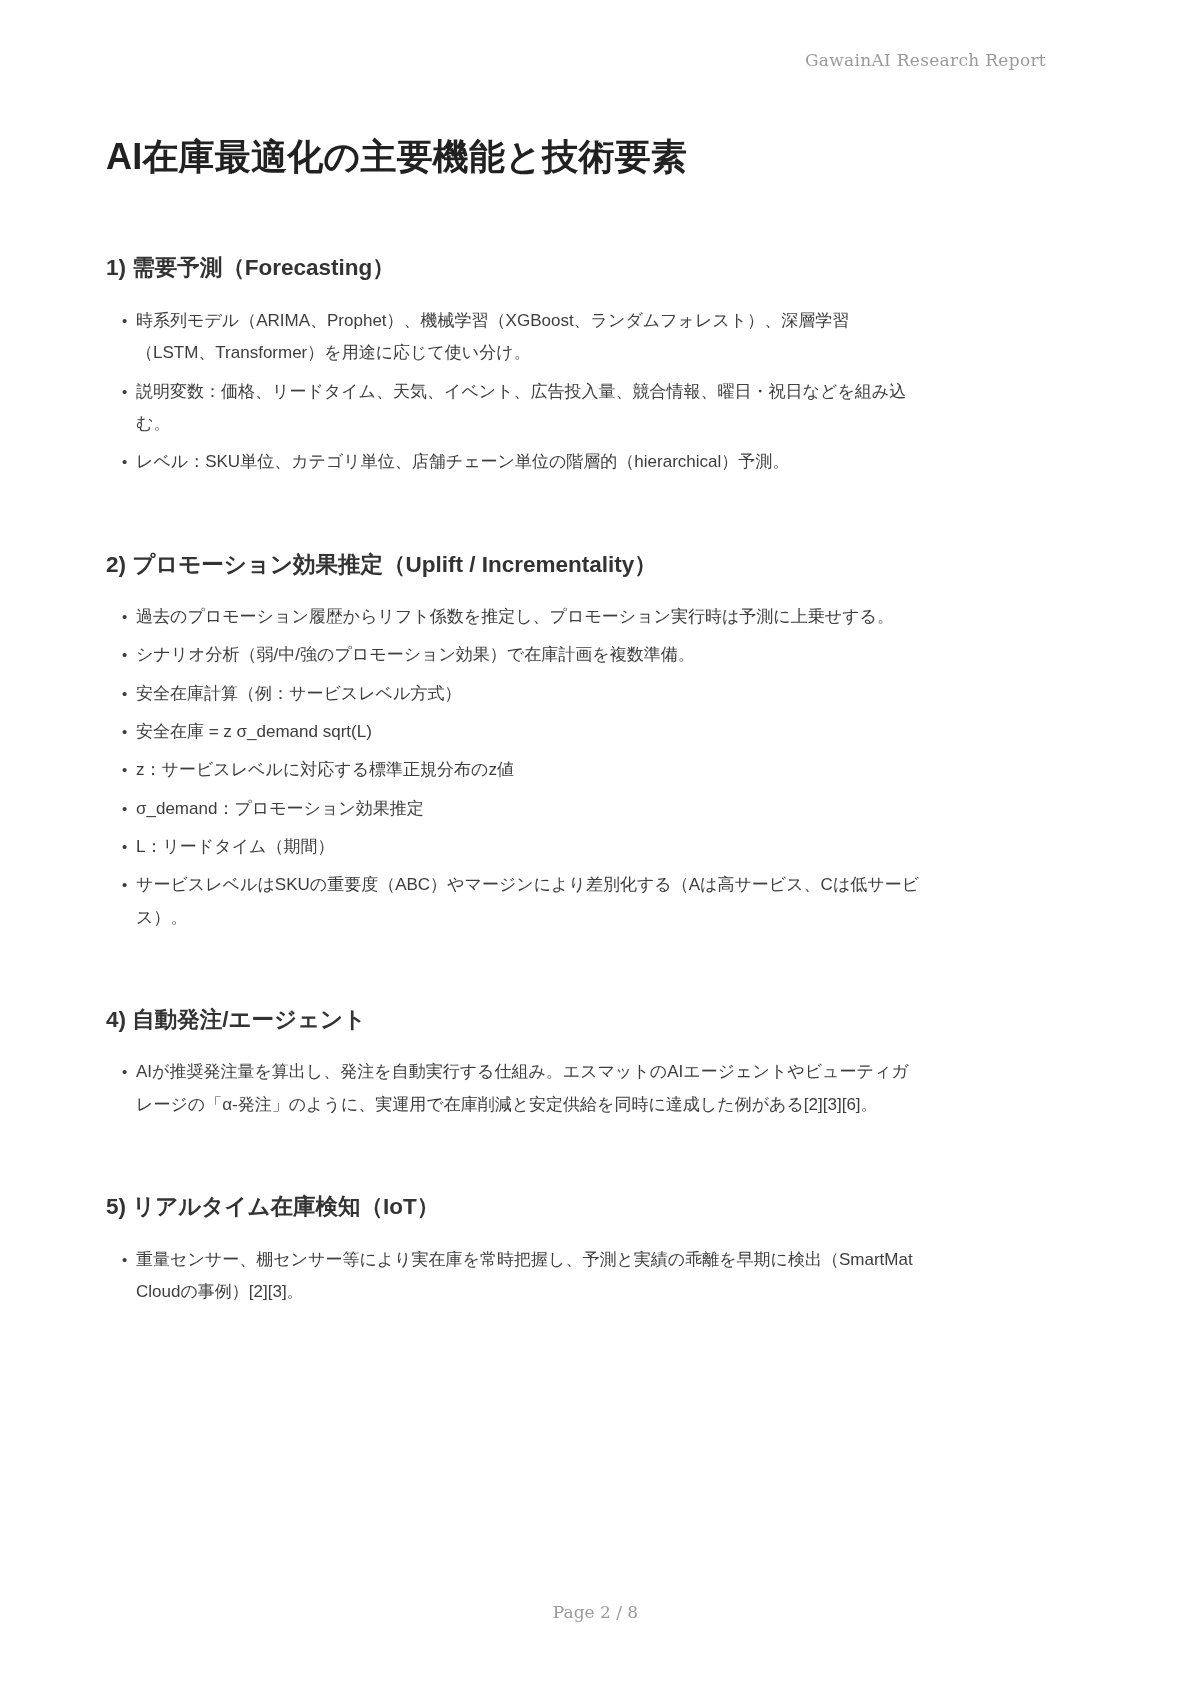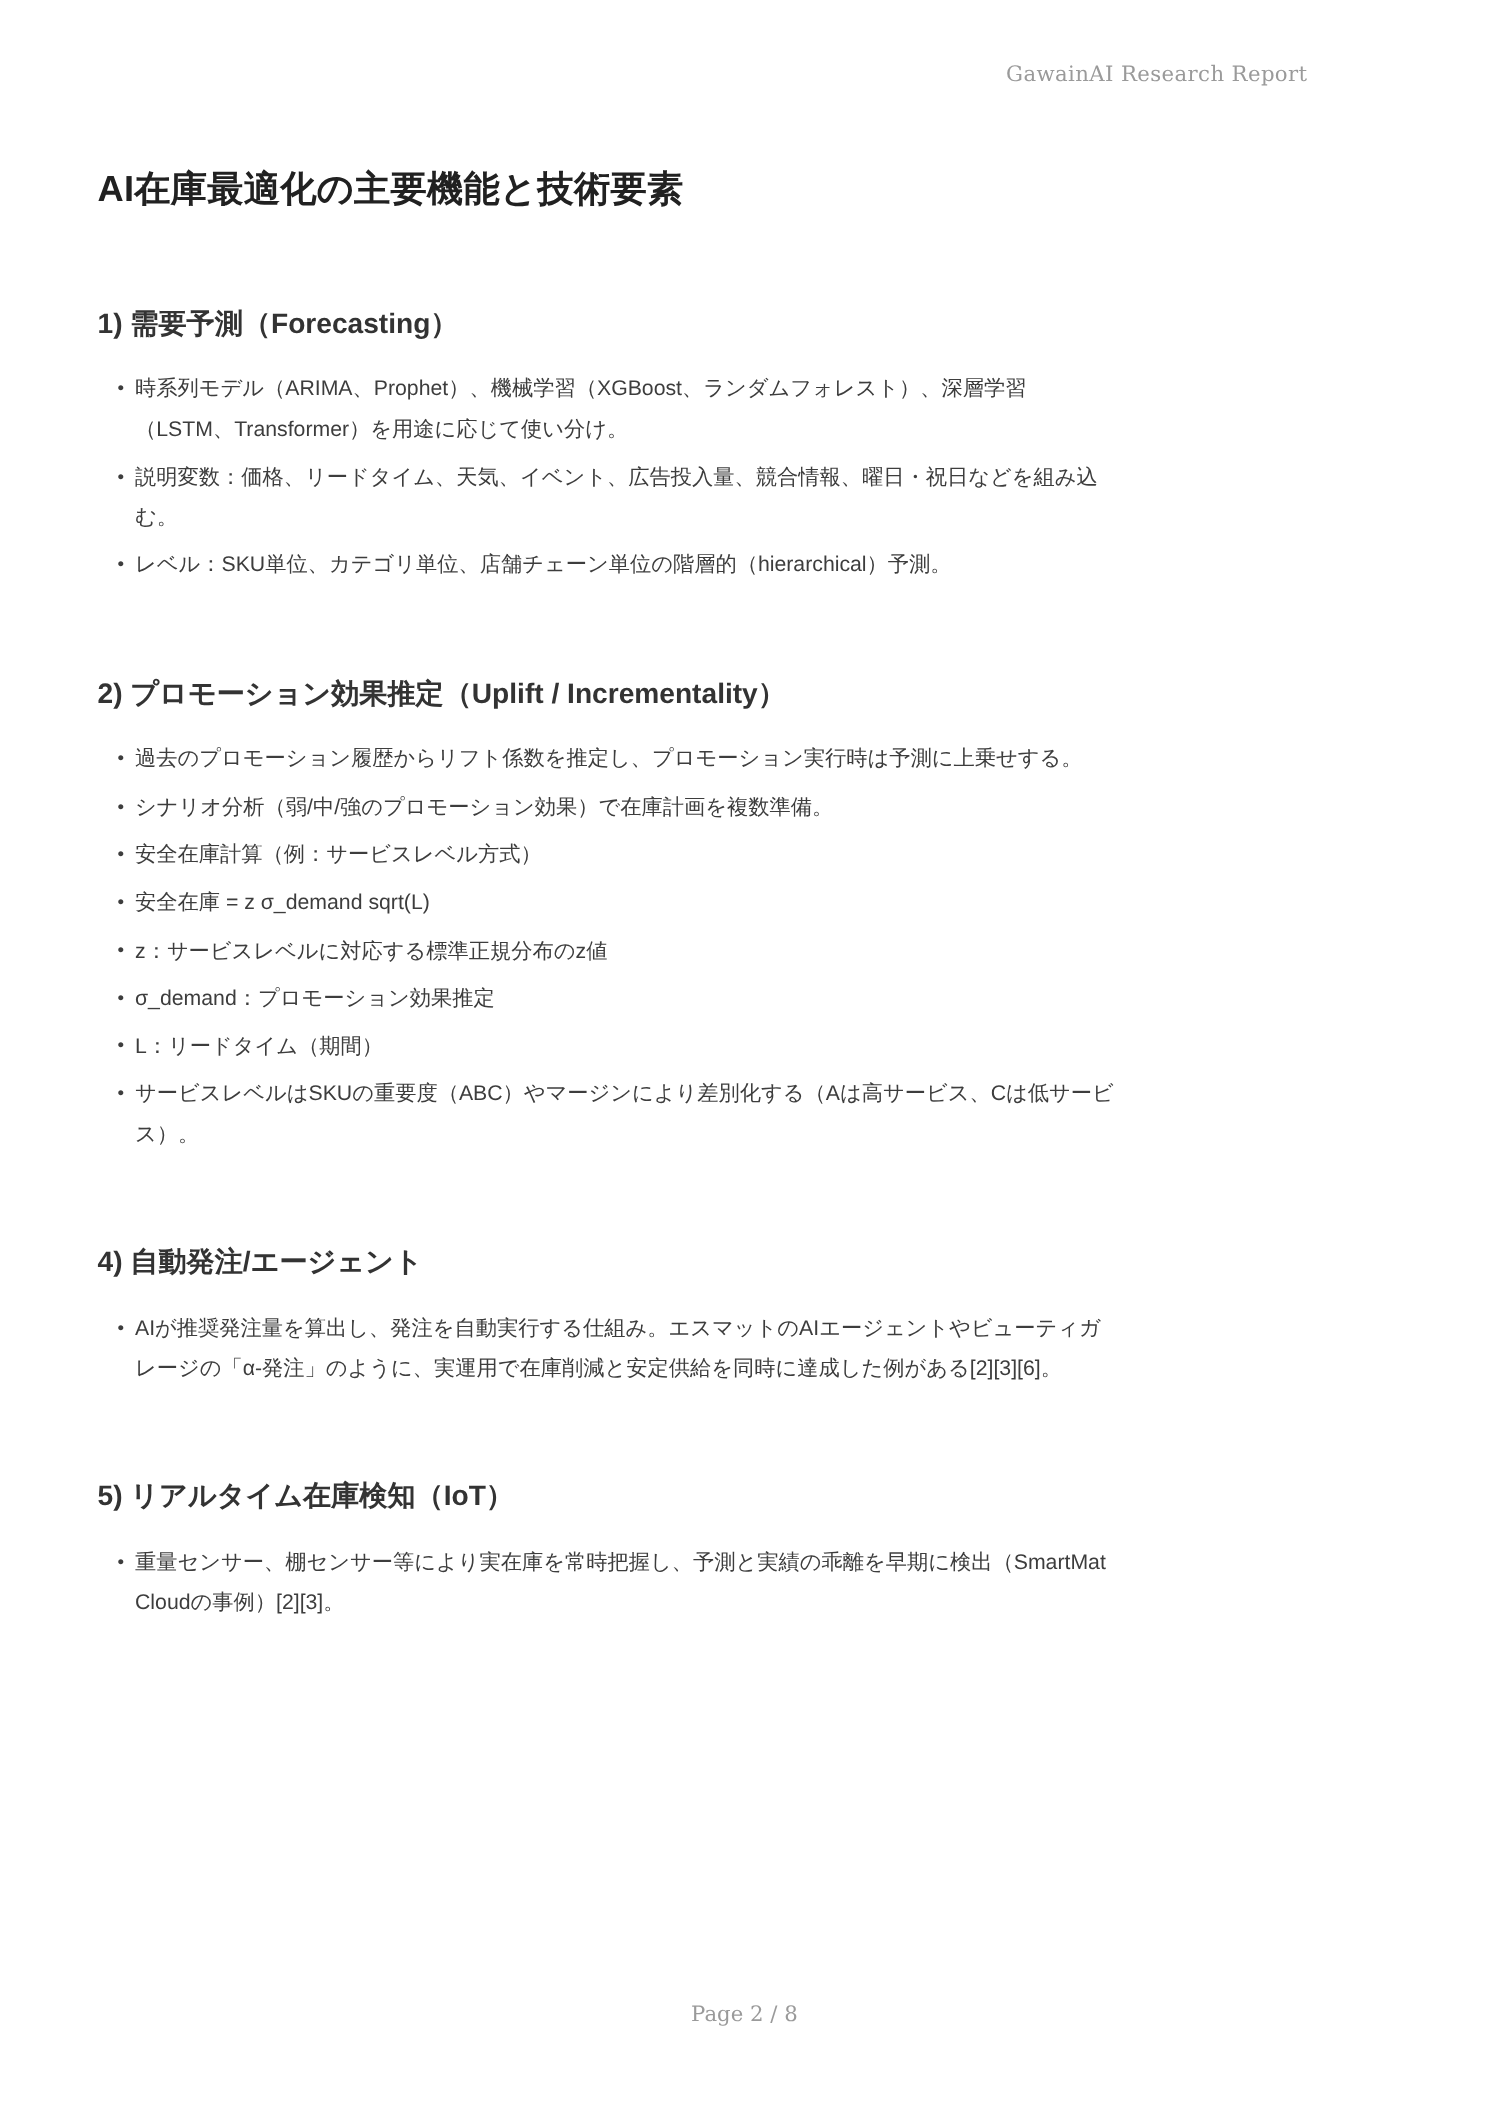--- a/index.html
+++ b/index.html
@@ -7,33 +7,33 @@
     width: 1191px;
     height: 1684px;
     position: relative;
     font-family: "Liberation Sans", "DejaVu Sans", sans-serif;
     color: #3d3d3d;
     box-sizing: border-box;
   }
   .page {
     position: absolute;
     inset: 0;
-    padding: 50px 145px 0 78px;
+    padding: 50px 145px 0 106px;
     box-sizing: border-box;
   }
   .doc-header {
     text-align: right;
     font-family: "DejaVu Serif", "Liberation Serif", serif;
     font-size: 17px;
     color: #9a9a9a;
     letter-spacing: 0.3px;
   }
   h1.doc-title {
     margin: 62px 0 0 0;
-    font-size: 29px;
+    font-size: 36px;
     line-height: 1.4;
     font-weight: 700;
     color: #212121;
     letter-spacing: 0.2px;
   }
   section { margin: 0; }
   h2.sec-heading {
     margin: 70px 0 20px 0;
     font-size: 22.5px;
     line-height: 1.45;

